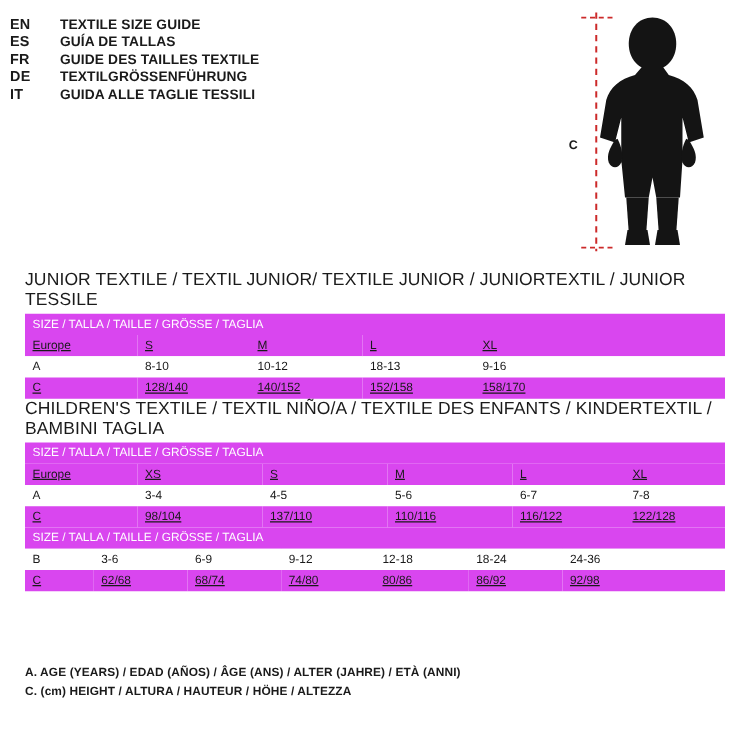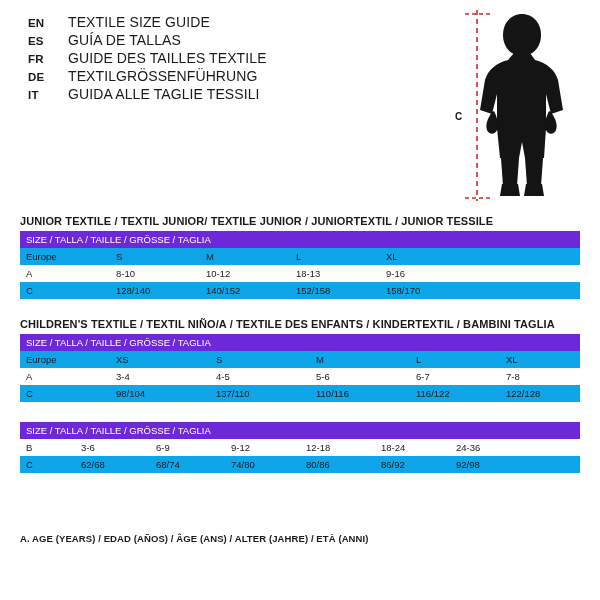--- a/index.html
+++ b/index.html
@@ -19,37 +19,37 @@
     position: relative;
     width: 600px;
     height: 600px;
     box-sizing: border-box;
   }
 
   
   .lang-block {
     position: absolute;
     top: 14px;
-    left: 28px;
+    left: 8px;
     width: 330px;
   }
   .lang-row {
     display: flex;
     align-items: baseline;
     margin-bottom: 2px;
   }
   .lang-code {
     width: 40px;
     font-size: 11.5px;
     font-weight: bold;
     letter-spacing: 0.2px;
   }
   .lang-title {
-    font-size: 14px;
-    font-weight: normal;
+    font-size: 11px;
+    font-weight: bold;
     letter-spacing: 0.1px;
   }
 
   
   .figure-area {
     position: absolute;
     top: 8px;
     left: 455px;
     width: 135px;
     height: 195px;
@@ -66,44 +66,45 @@
     color: #1a1a1a;
   }
 
   
   .section {
     position: absolute;
     left: 20px;
     width: 560px;
   }
   .section-title {
-    font-size: 11px;
-    font-weight: bold;
+    font-size: 14px;
+    font-weight: normal;
     margin-bottom: 4px;
     letter-spacing: 0.1px;
   }
   table.size-table {
     border-collapse: collapse;
     width: 560px;
     table-layout: fixed;
   }
   table.size-table td {
     font-size: 9.5px;
     padding: 3px 0 3px 6px;
     vertical-align: middle;
   }
   tr.head-row td {
-    background: #6d28d9;
+    background: #d946ef;
     color: #ffffff;
     font-size: 9.5px;
     font-weight: normal;
     padding: 3px 0 3px 6px;
   }
   tr.alt-row td {
-    background: #0ea5e9;
+    background: #d946ef;
+    text-decoration: underline;
   }
   tr.plain-row td {
     background: #ffffff;
   }
 
   
   .legend {
     position: absolute;
     left: 20px;
     width: 560px;
@@ -297,15 +298,16 @@
           <td>80/86</td>
           <td>86/92</td>
           <td>92/98</td>
         </tr>
       </tbody>
     </table>
   </div>
 
   <div class="legend" style="top: 533px;">
     <div class="legend-line">A. AGE (YEARS) / EDAD (AÑOS) / ÂGE (ANS) / ALTER (JAHRE) / ETÀ (ANNI)</div>
+    <div class="legend-line">C. (cm) HEIGHT / ALTURA / HAUTEUR / HÖHE / ALTEZZA</div>
   </div>
 
 </div>
 
 </body></html>

